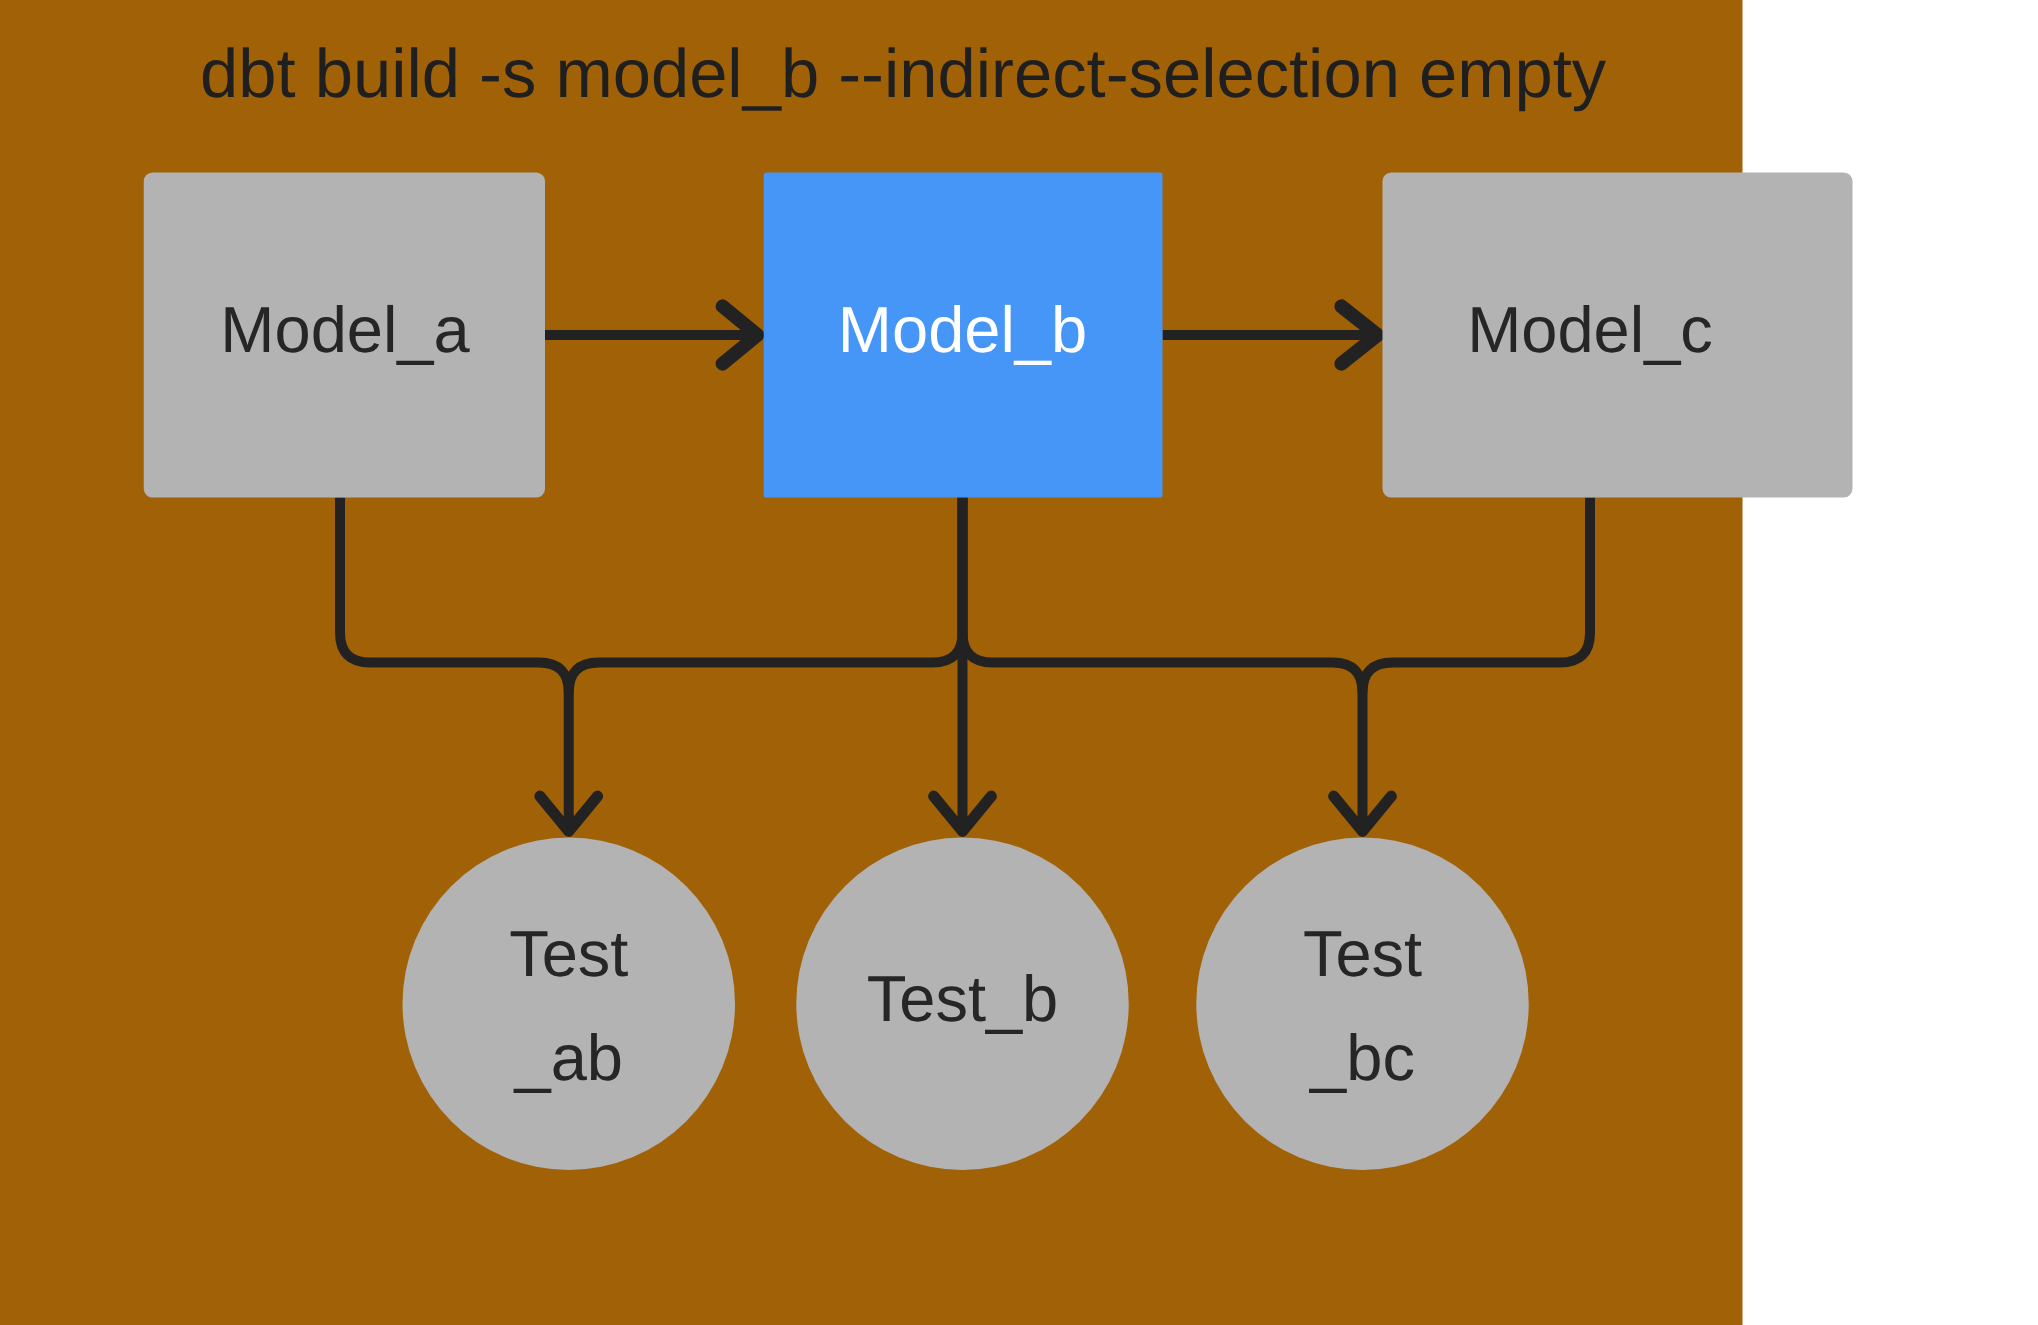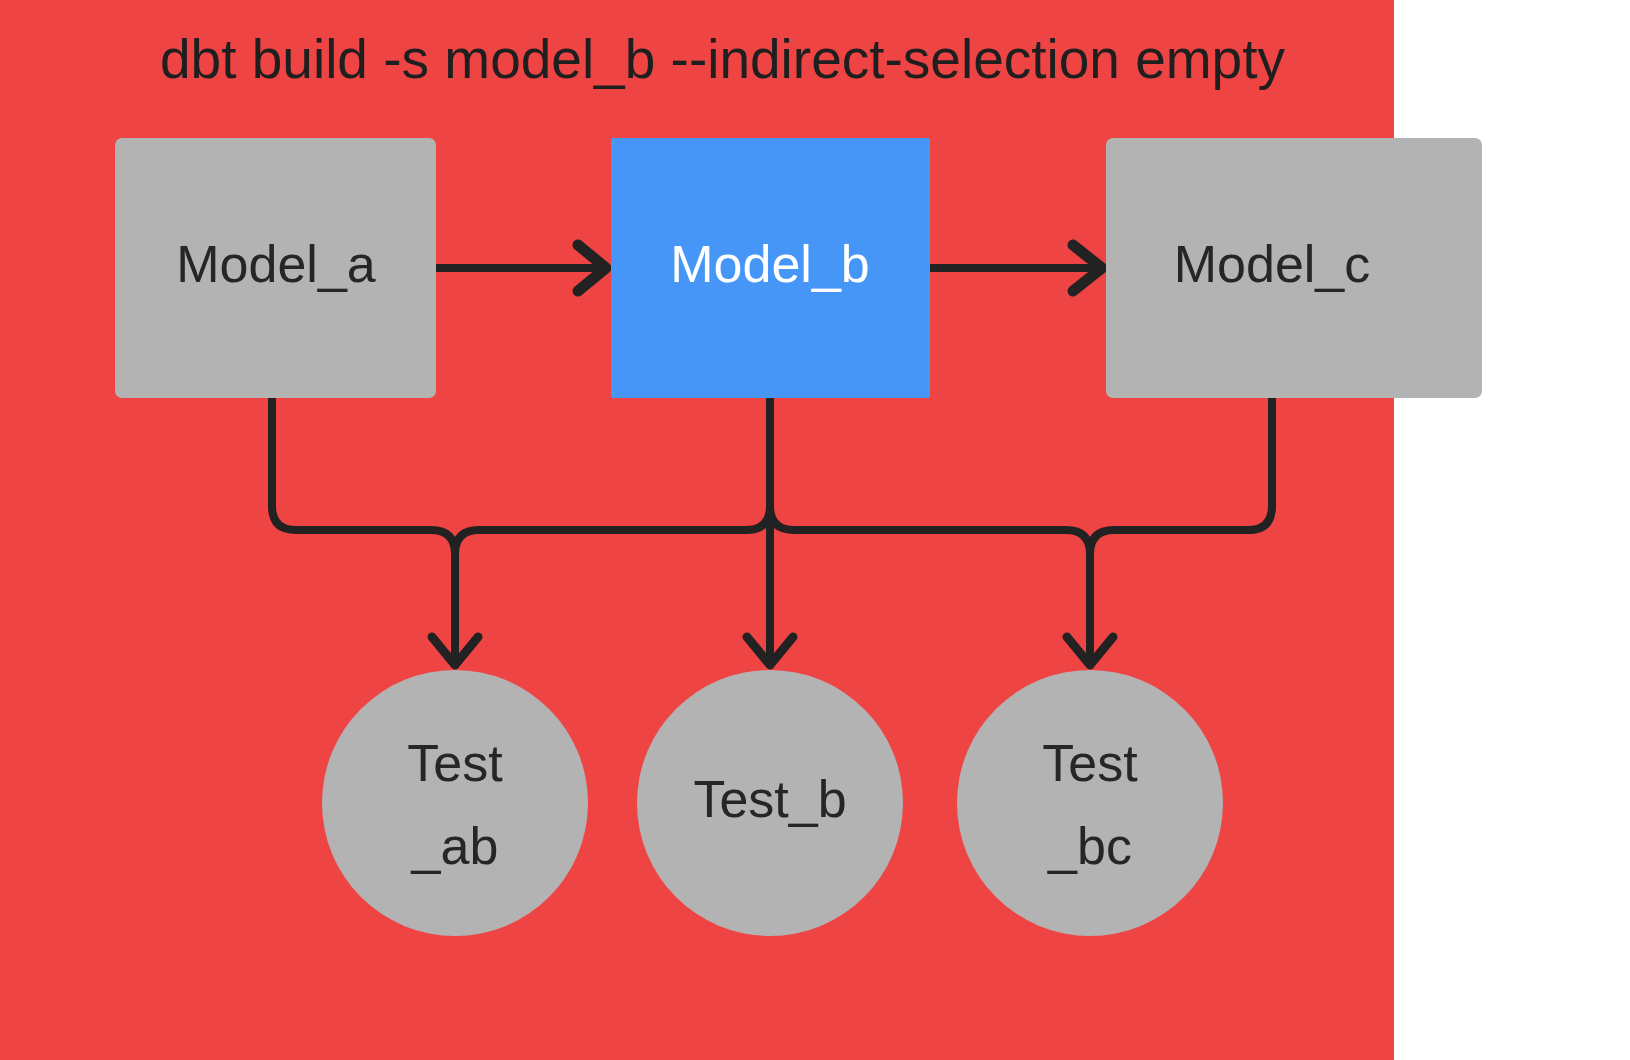--- a/index.html
+++ b/index.html
@@ -10,21 +10,21 @@
   body {
     width: 1630px;
     height: 1060px;
     overflow: hidden;
     font-family: "Liberation Sans", sans-serif;
   }
   #diagram-root {
     position: relative;
     width: 1394px;
     height: 1060px;
-    background: #ef4444;
+    background: #a16207;
   }
   svg.canvas {
     position: absolute;
     inset: 0;
     width: 1630px;
     height: 1060px;
     display: block;
   }
   .node-label {
     font-family: "Liberation Sans", sans-serif;

